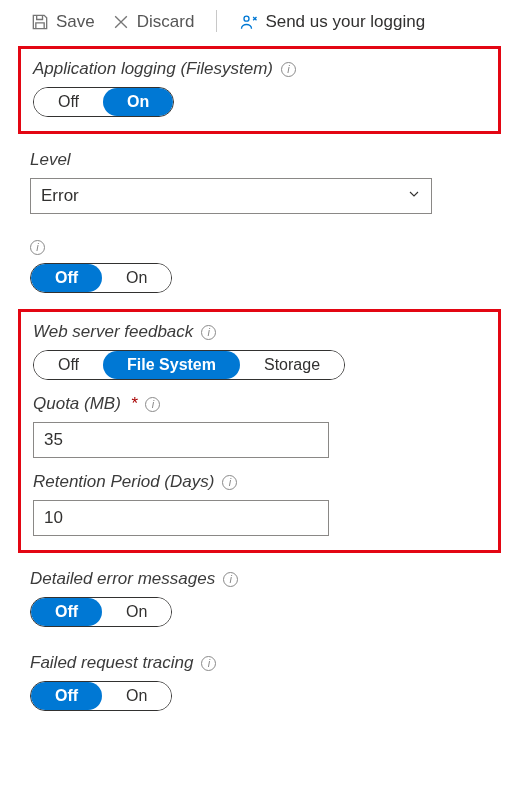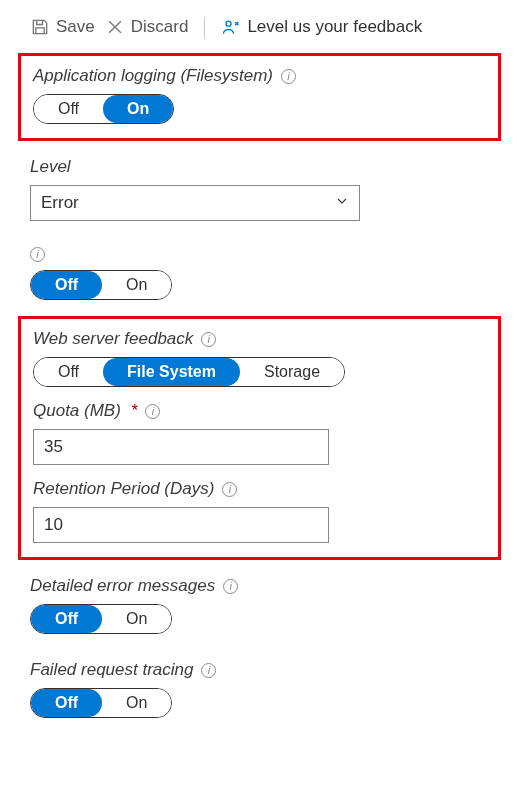--- a/index.html
+++ b/index.html
@@ -12,23 +12,23 @@
     background: #ffffff;
     width: 519px;
   }
   .page {
     padding: 0 0 20px 0;
   }
 
   
   .toolbar {
     display: flex;
-    align-items: flex-start;
-    gap: 10px;
-    padding: 17px 16px 8px 30px;
+    align-items: flex-end;
+    gap: 16px;
+    padding: 10px 16px 8px 30px;
     color: #565656;
   }
   .toolbar .tool {
     display: flex;
     align-items: center;
     gap: 6px;
     color: #565656;
     cursor: pointer;
     font-size: 17px;
   }
@@ -102,21 +102,21 @@
   .pill-opt.active {
     background: #0078d4;
     color: #ffffff;
     border-radius: 999px;
     font-weight: 600;
   }
 
   
   .select-wrap {
     position: relative;
-    width: 330px;
+    width: 402px;
   }
   .select {
     width: 100%;
     height: 36px;
     border: 1px solid #8a8886;
     background: #ffffff;
     padding: 0 34px 0 10px;
     font-size: 17px;
     color: #323130;
     display: flex;
@@ -164,21 +164,21 @@
       </svg>
       <span>Discard</span>
     </div>
     <div class="sep"></div>
     <div class="tool feedback">
       <svg viewBox="0 0 24 24" fill="none" stroke="#0078d4" stroke-width="1.6">
         <circle cx="9" cy="8" r="3"></circle>
           <path d="M3 20c0-3 3-5 6-5s6 2 6 5"></path>
         <path d="M17 6l4 4M21 6l-4 4"></path>
       </svg>
-      <span>Level us your feedback</span>
+      <span>Send us your logging</span>
     </div>
   </div>
 
   <div class="section highlight">
     <div class="row-label">
       <span>Application logging (Filesystem)</span>
       <span class="info-icon">i</span>
     </div>
     <div class="pill-group">
       <div class="pill-opt">Off</div>

